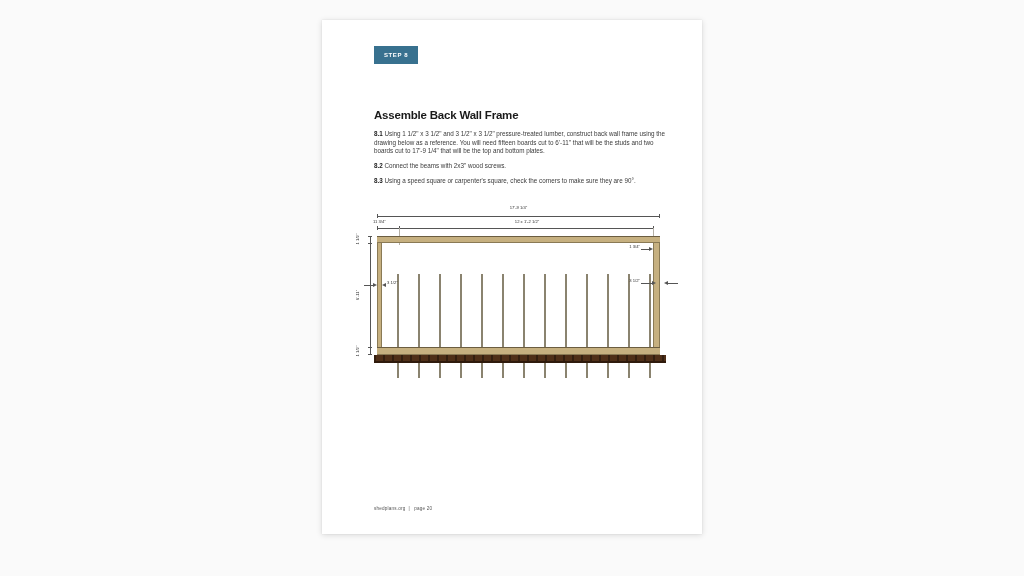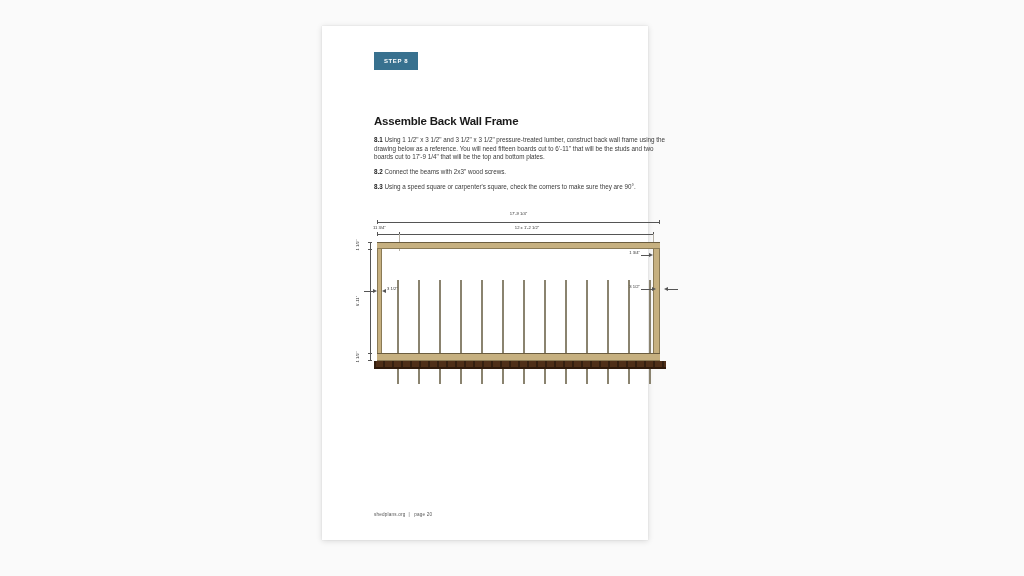--- a/index.html
+++ b/index.html
@@ -11,21 +11,21 @@
     --dim:#555555; --dim-text:#333333; --ext:#b5b0a6;
   }
   *{margin:0;padding:0;box-sizing:border-box;}
   html,body{width:1024px;height:576px;}
   body{
     background:var(--canvas-bg);
     font-family:"Liberation Sans", sans-serif;
     position:relative; overflow:hidden;
   }
   .page{
-    position:absolute; left:322px; top:26px; width:326px; height:514px;
+    position:absolute; left:322px; top:20px; width:380px; height:514px;
     background:var(--page-bg);
     box-shadow:0 1px 6px rgba(0,0,0,0.14), 0 0 1px rgba(0,0,0,0.12);
   }
   .badge{
     position:absolute; left:52px; top:26px; width:44px; height:18px;
     background:var(--badge-bg); color:var(--badge-text);
     font-size:6px; font-weight:bold; letter-spacing:0.6px;
     display:flex; align-items:center; justify-content:center;
   }
   .title{

